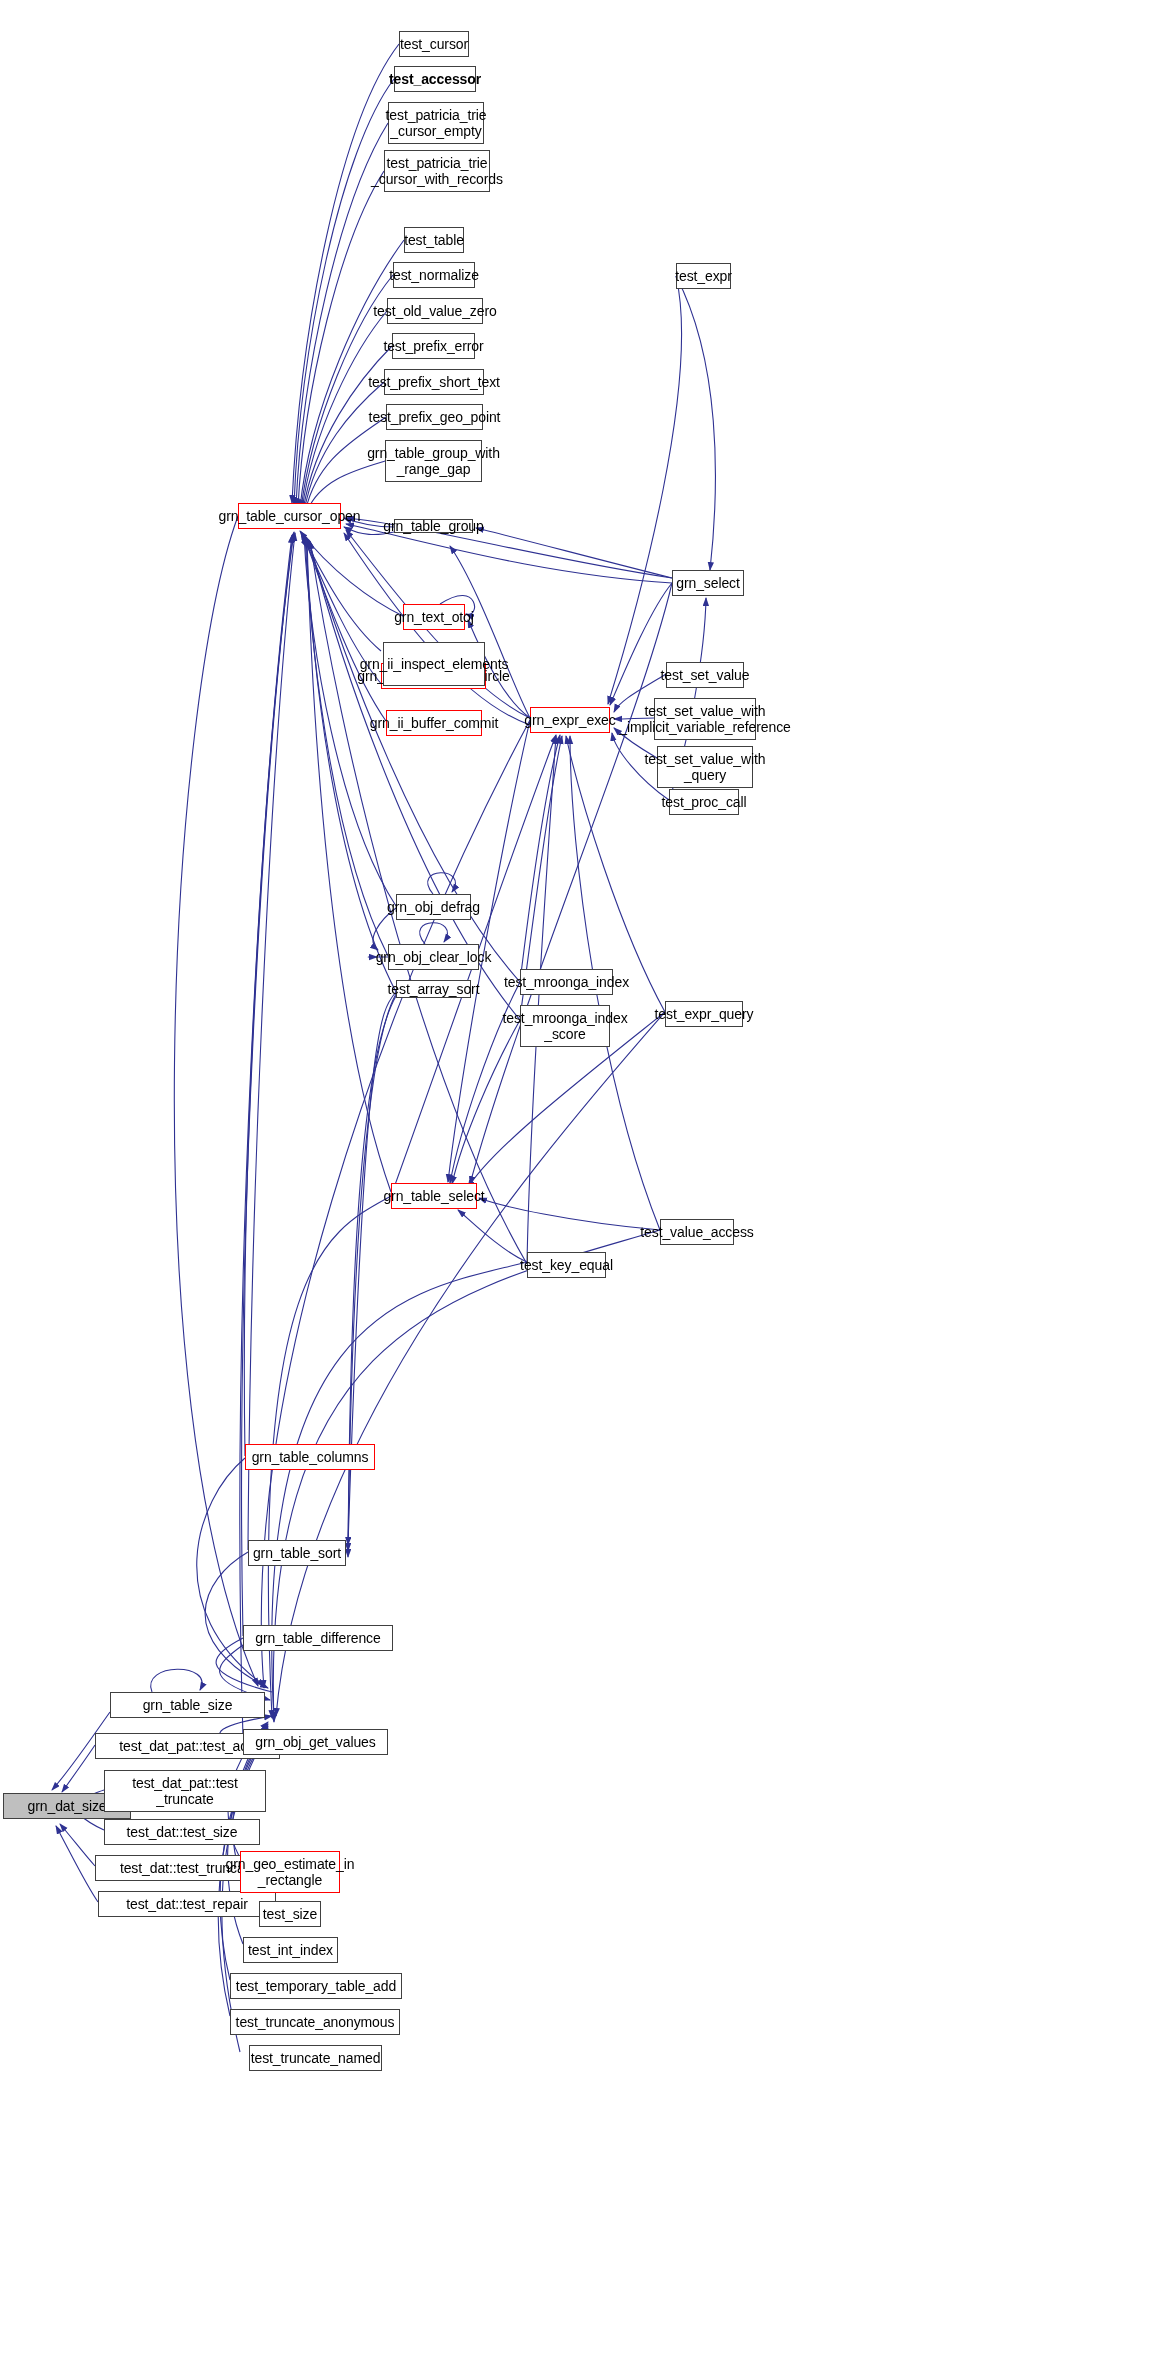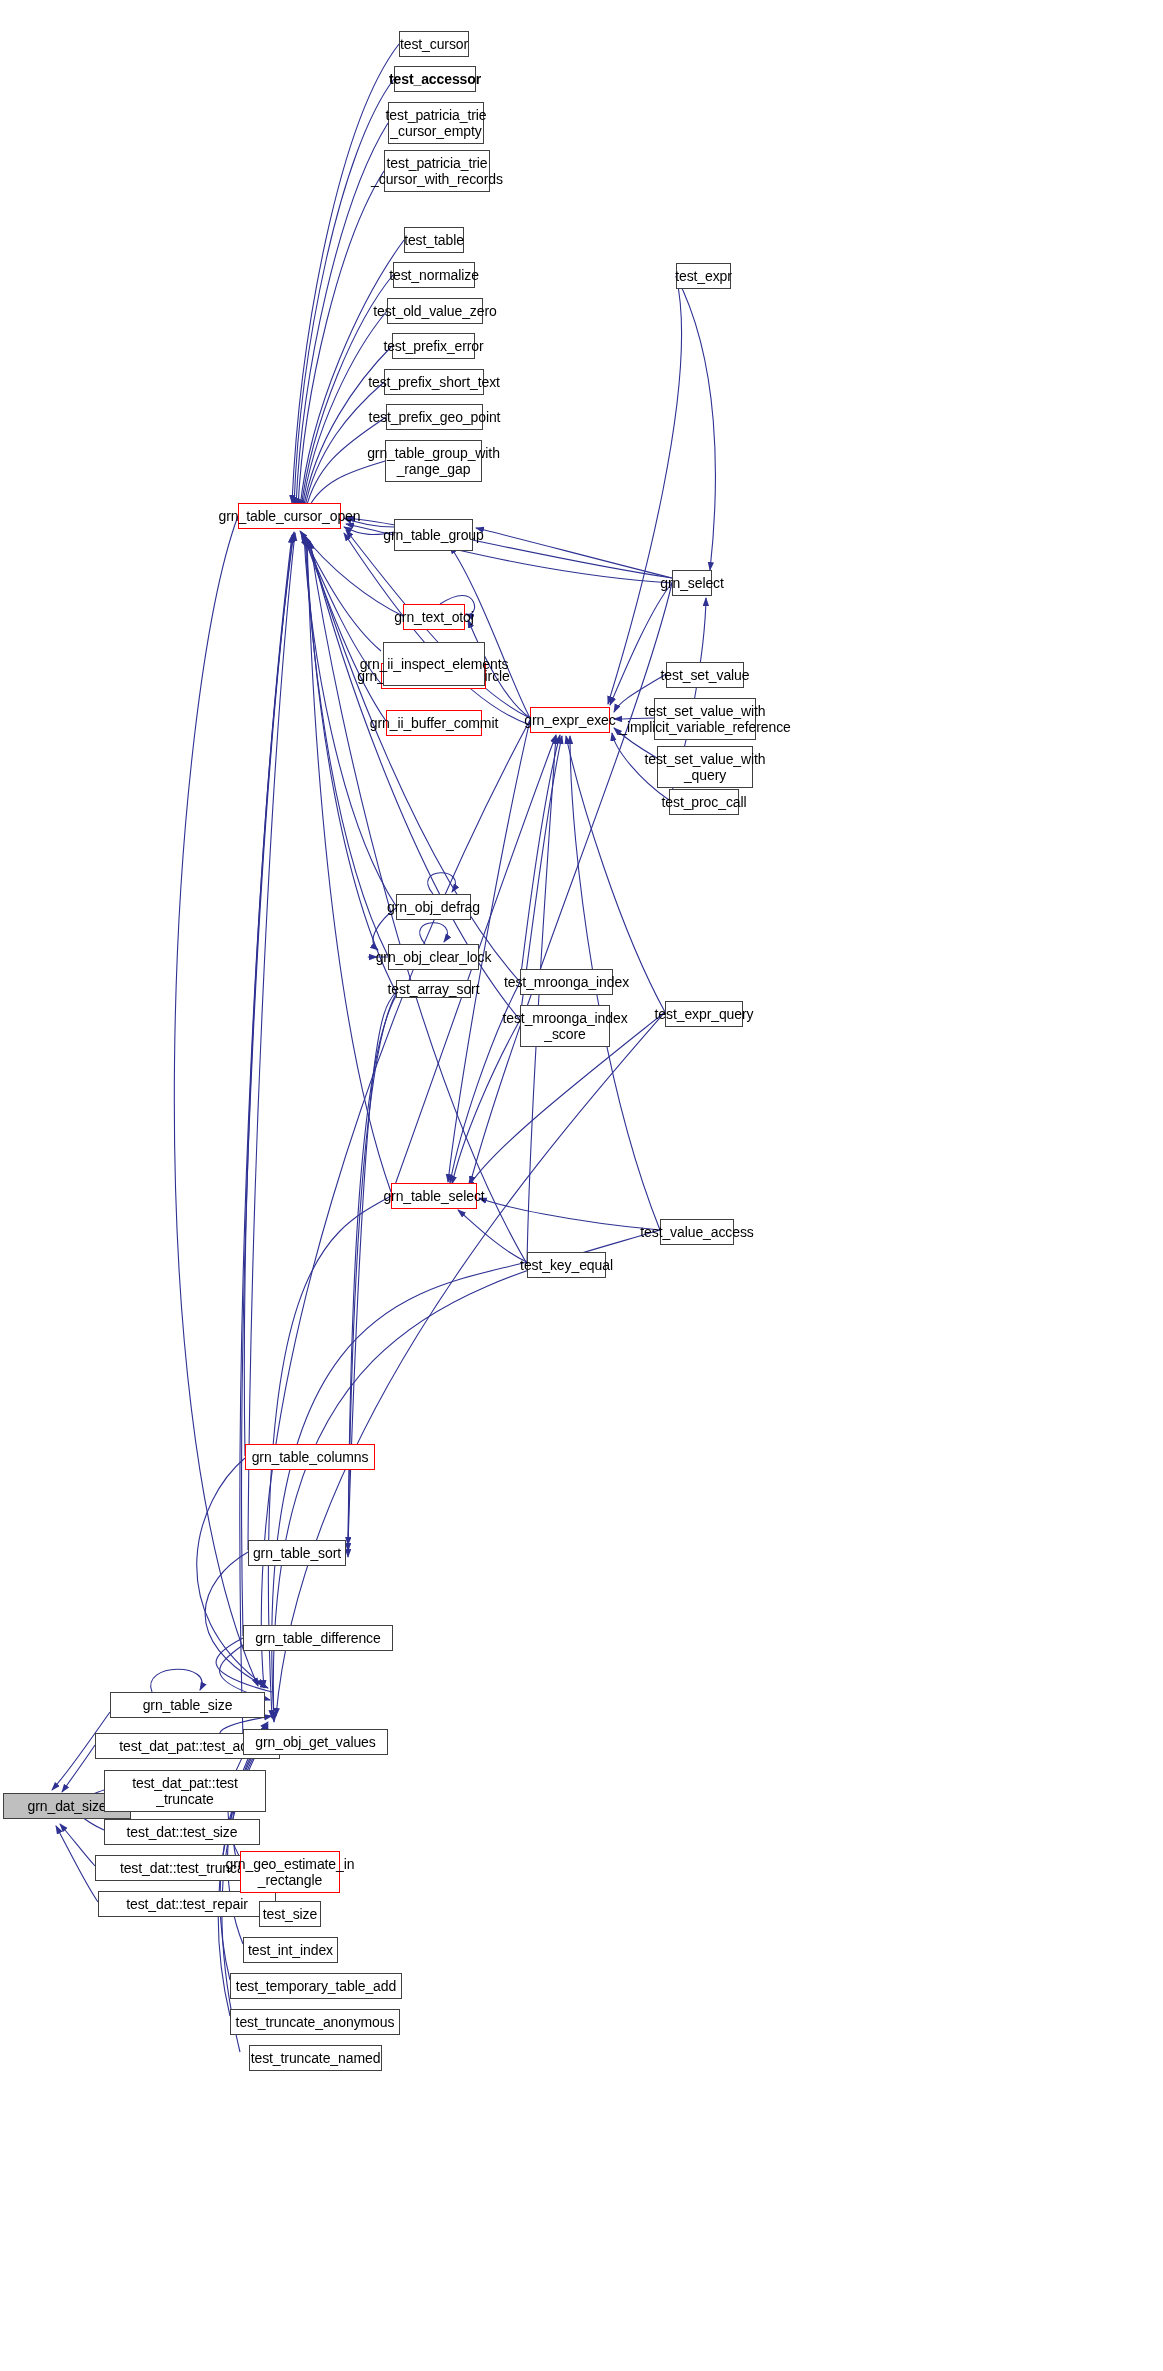--- a/index.html
+++ b/index.html
@@ -194,35 +194,35 @@
 _cursor_with_records</div>
       <div class="node" style="left: 404px; top: 227px; width: 60px; height: 26px;">test_table</div>
       <div class="node" style="left: 393px; top: 262px; width: 82px; height: 26px;">test_normalize</div>
       <div class="node" style="left: 387px; top: 298px; width: 96px; height: 26px;">test_old_value_zero</div>
       <div class="node" style="left: 392px; top: 333px; width: 83px; height: 26px;">test_prefix_error</div>
       <div class="node" style="left: 384px; top: 369px; width: 100px; height: 26px;">test_prefix_short_text</div>
       <div class="node" style="left: 386px; top: 404px; width: 97px; height: 26px;">test_prefix_geo_point</div>
       <div class="node" style="left: 385px; top: 440px; width: 97px; height: 42px;">grn_table_group_with
 _range_gap</div>
       <div class="node red" style="left: 238px; top: 503px; width: 103px; height: 26px;">grn_table_cursor_open</div>
-      <div class="node" style="left: 394px; top: 519px; width: 79px; height: 32px;">grn_table_group</div>
+      <div class="node" style="left: 394px; top: 519px; width: 79px; height: 14px;">grn_table_group</div>
       <div class="node red" style="left: 403px; top: 604px; width: 62px; height: 26px;">grn_text_otoj</div>
       <div class="node red" style="left: 381px; top: 663px; width: 105px; height: 26px;">grn_geo_select_in_circle</div>
       <div class="node" style="left: 383px; top: 642px; width: 102px; height: 44px;">grn_ii_inspect_elements</div>
       <div class="node red" style="left: 386px; top: 710px; width: 96px; height: 26px;">grn_ii_buffer_commit</div>
       <div class="node" style="left: 396px; top: 894px; width: 75px; height: 26px;">grn_obj_defrag</div>
       <div class="node" style="left: 388px; top: 944px; width: 91px; height: 26px;">grn_obj_clear_lock</div>
       <div class="node" style="left: 396px; top: 980px; width: 75px; height: 18px;">test_array_sort</div>
       <div class="node red" style="left: 391px; top: 1183px; width: 86px; height: 26px;">grn_table_select</div>
       <div class="node" style="left: 520px; top: 969px; width: 93px; height: 26px;">test_mroonga_index</div>
       <div class="node" style="left: 520px; top: 1005px; width: 90px; height: 42px;">test_mroonga_index
 _score</div>
       <div class="node" style="left: 527px; top: 1252px; width: 79px; height: 26px;">test_key_equal</div>
       <div class="node red" style="left: 530px; top: 707px; width: 80px; height: 26px;">grn_expr_exec</div>
-      <div class="node" style="left: 672px; top: 570px; width: 40px; height: 26px;">grn_select</div>
+      <div class="node" style="left: 672px; top: 570px; width: 72px; height: 26px;">grn_select</div>
       <div class="node" style="left: 676px; top: 263px; width: 55px; height: 26px;">test_expr</div>
       <div class="node" style="left: 666px; top: 662px; width: 78px; height: 26px;">test_set_value</div>
       <div class="node" style="left: 654px; top: 698px; width: 102px; height: 42px;">test_set_value_with
 _implicit_variable_reference</div>
       <div class="node" style="left: 657px; top: 746px; width: 96px; height: 42px;">test_set_value_with
 _query</div>
       <div class="node" style="left: 669px; top: 789px; width: 70px; height: 26px;">test_proc_call</div>
       <div class="node" style="left: 665px; top: 1001px; width: 78px; height: 26px;">test_expr_query</div>
       <div class="node" style="left: 660px; top: 1219px; width: 74px; height: 26px;">test_value_access</div>
     </div>

